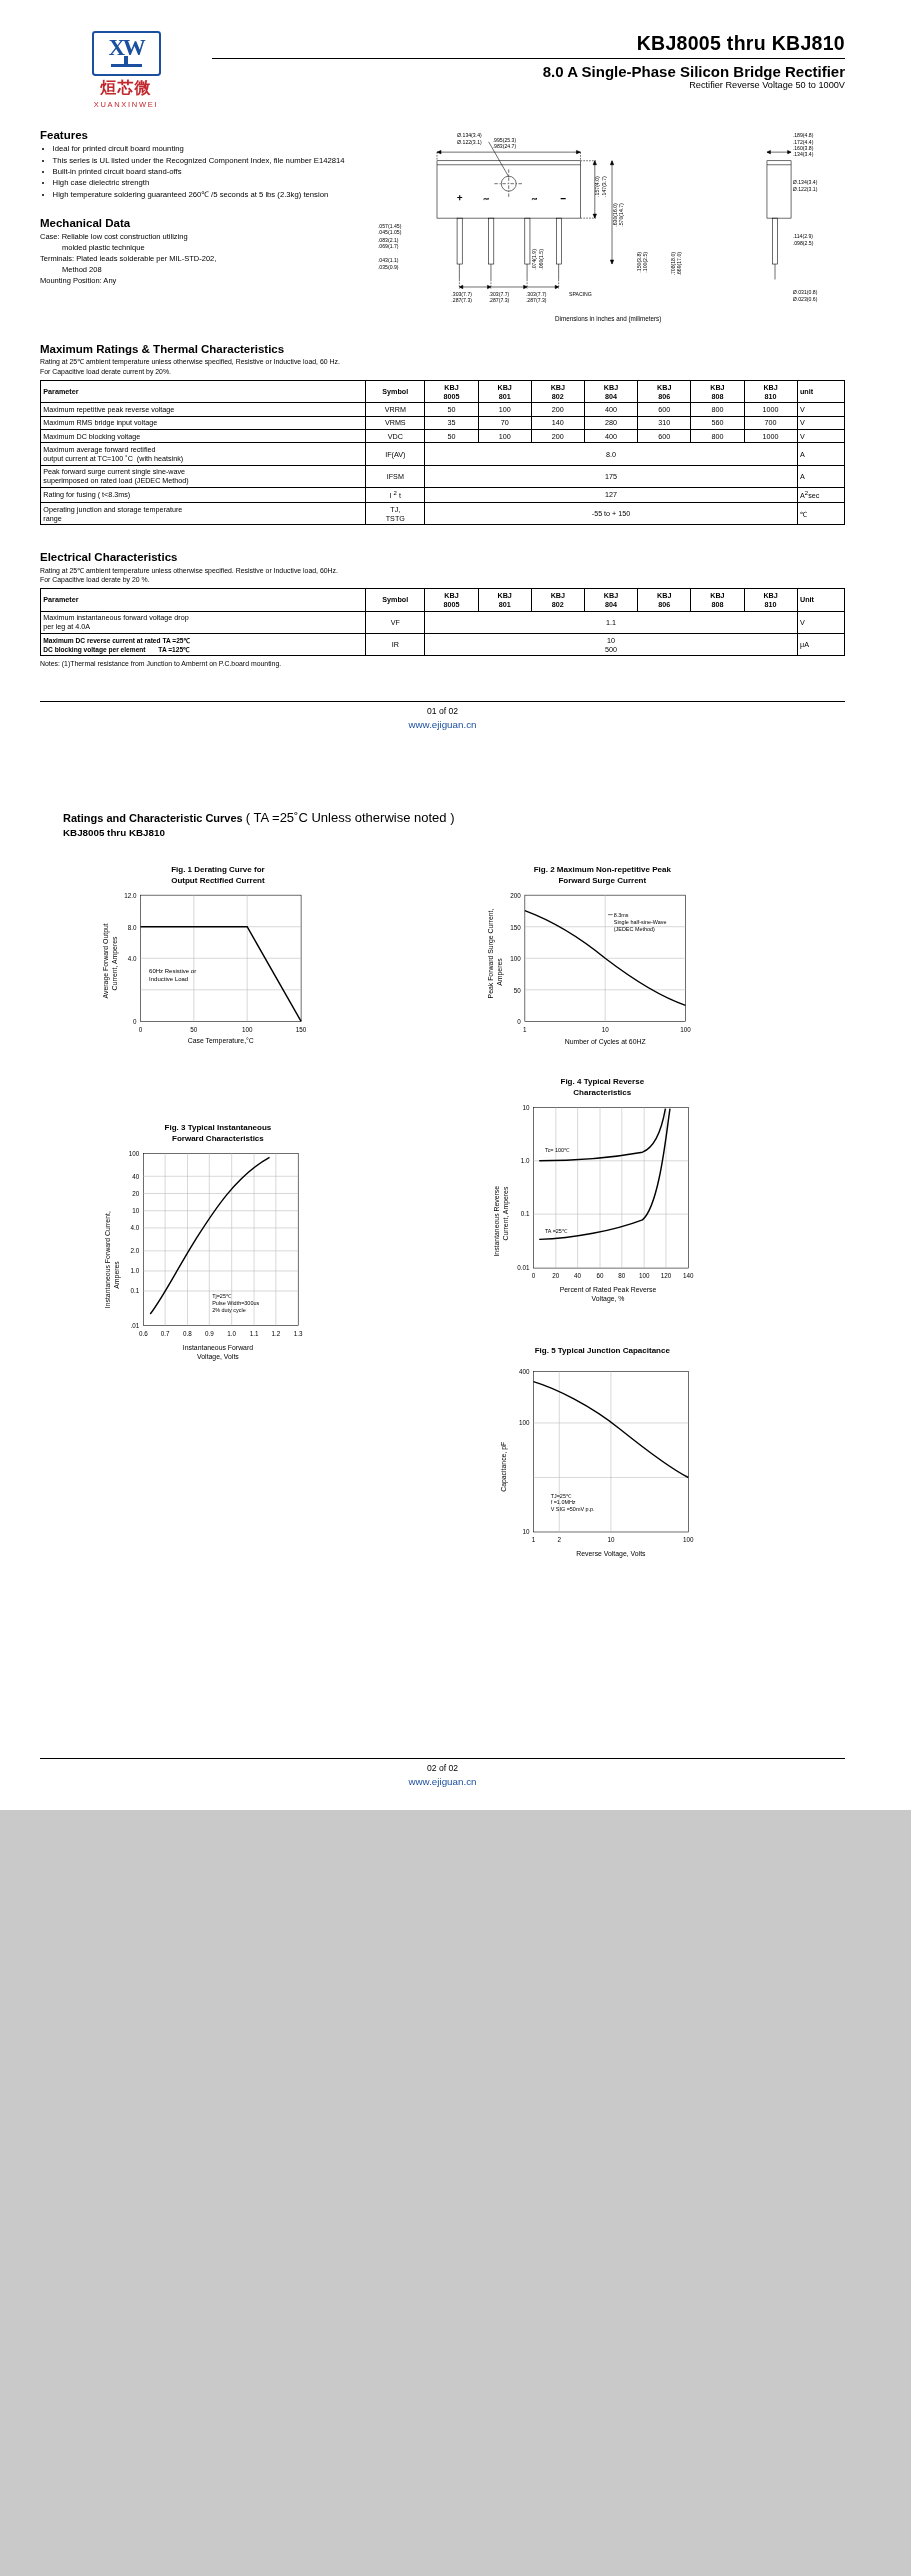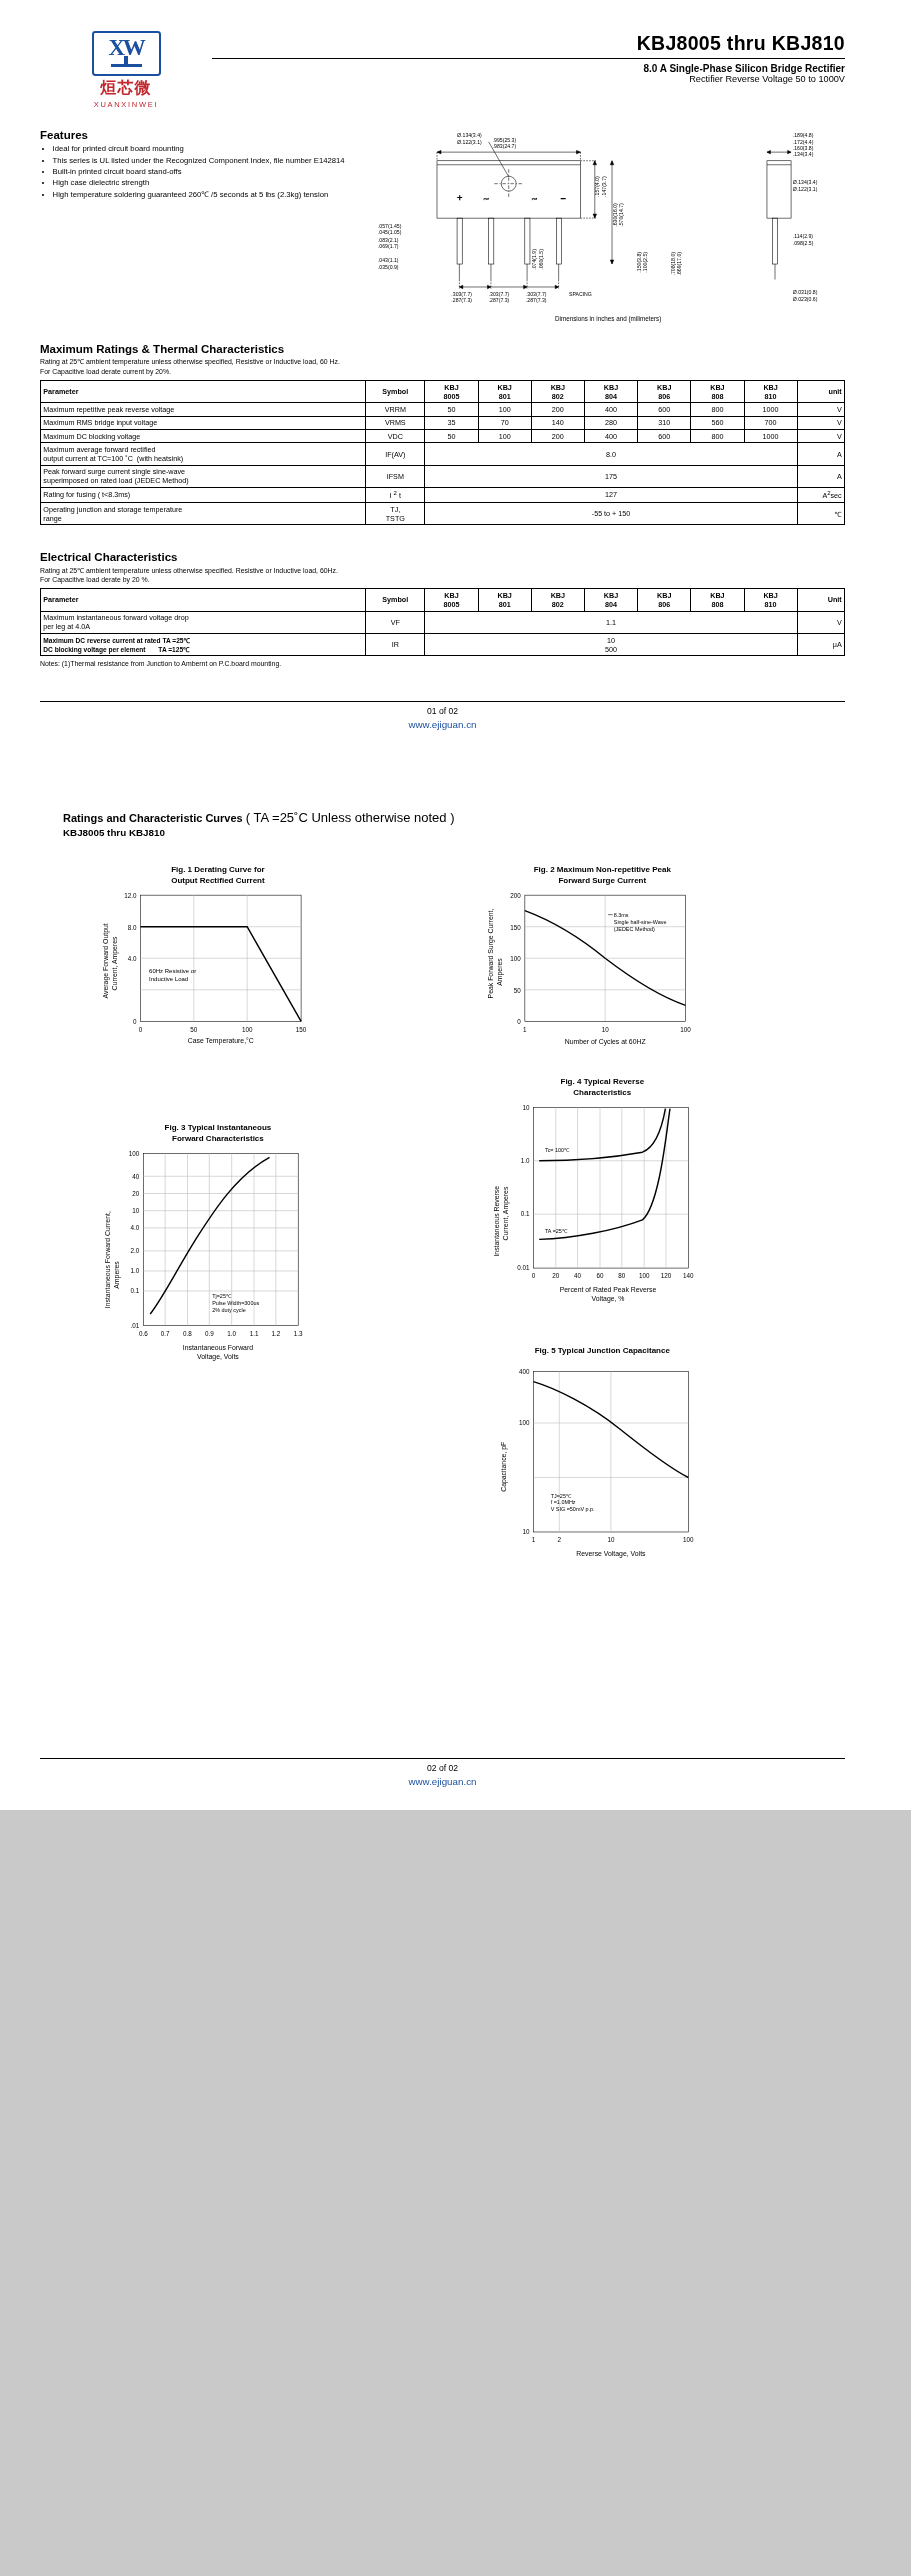--- a/index.html
+++ b/index.html
@@ -10,21 +10,21 @@
   .logo-wrap{width:172px;text-align:center;padding-top:3.4px;}
   .logo-box{width:69px;height:45px;border:2.9px solid #1b4fa0;border-radius:3.4px;margin:0 auto;position:relative;box-sizing:border-box;}
   .logo-box .xw{position:absolute;left:0;right:0;top:2.3px;text-align:center;font-size:23px;font-weight:bold;color:#1b4fa0;font-family:"Liberation Serif",serif;letter-spacing:-2.3px;}
   .logo-box .bar{position:absolute;left:17px;right:17px;bottom:6.9px;height:3.4px;background:#1b4fa0;}
   .logo-box .stem{position:absolute;left:50%;margin-left:-1.7px;bottom:6.9px;width:3.4px;height:11.5px;background:#1b4fa0;}
   .logo-cn{font-size:16px;color:#c1272d;font-weight:bold;margin-top:2.3px;letter-spacing:1.1px;font-family:"DejaVu Sans",sans-serif;}
   .logo-py{font-size:7.5px;color:#c1272d;letter-spacing:1.7px;margin-top:1.1px;}
   .title-wrap{flex:1;text-align:right;padding-top:4.6px;}
   .title-main{font-size:19.5px;font-weight:bold;color:#000;letter-spacing:0.3px;}
   .title-rule{border-bottom:1.1px solid #000;margin:3.4px 0 3.4px 0;}
-  .title-sub{font-size:10px;font-weight:bold;}
+  .title-sub{font-size:15px;font-weight:bold;}
   .title-sub2{font-size:9.2px;}
   
   .sec-title{font-size:11.5px;font-weight:bold;margin:0 0 3.4px 0;}
   .features{position:relative;padding:19.5px 40px 0 40px;}
   .two-col{display:flex;}
   .col-left{width:321px;}
   .col-right{flex:1;padding-left:10.3px;}
   ul.feat{margin:0;padding-left:12.6px;font-size:7.7px;line-height:10.3px;}
   ul.feat li{margin-bottom:1.1px;}
   .mech{margin-top:17px;}
@@ -34,21 +34,21 @@
   .draw{position:relative;height:184px;font-size:5.2px;color:#000;}
   .draw svg{position:absolute;top:0;left:0;}
   .dim-note{font-size:6.3px;text-align:center;margin-top:2.3px;}
   
   .tbl-wrap{padding:0 40px;}
   table{border-collapse:collapse;width:100%;font-size:7.2px;}
   table th,table td{border:0.6px solid #000;padding:1.7px 2.3px;vertical-align:middle;}
   th.param{text-align:left;width:212px;}
   td.param{text-align:left;}
   th.sym,td.sym{width:34px;text-align:center;}
-  th.unit,td.unit{width:26px;text-align:right;}
+  th.unit,td.unit{width:26px;text-align:left;}
   td.val,th.val{text-align:center;width:30px;}
   .note{font-size:6.9px;margin-top:3.4px;}
   .rating-note{font-size:6.9px;line-height:8.6px;margin:1.1px 0 3.4px 0;}
   
   .foot{padding:0 40px;margin-top:23px;}
   .foot hr{border:0;border-top:0.6px solid #000;margin:0 0 4.6px 0;}
   .foot .pg{text-align:center;font-size:8.6px;}
   .foot .url{text-align:center;font-size:9.8px;color:#1b4fa0;margin-top:2.3px;}
   .gap{height:46px;}
   
@@ -88,20 +88,28 @@
     <div class="two-col">
       <div class="col-left">
         <div class="sec-title">Features</div>
         <ul class="feat">
           <li>Ideal for printed circuit  board mounting</li>
           <li>This series is UL listed under the Recognized Component Index, file number E142814</li>
           <li>Built-in printed circuit board stand-offs</li>
           <li>High case dielectric strength</li>
           <li>High temperature soldering guaranteed 260℃ /5 seconds at 5 lbs (2.3kg) tension</li>
         </ul>
+        <div class="mech">
+          <div class="sec-title">Mechanical Data</div>
+          <p>Case: Reliable low cost construction utilizing</p>
+          <p class="ind">molded plastic technique</p>
+          <p>Terminals: Plated leads solderable per MIL-STD-202,</p>
+          <p class="ind">Method 208</p>
+          <p>Mounting Position: Any</p>
+        </div>
       </div>
 
       <div class="col-right">
         <div class="draw">
           <svg width="505" height="184" viewBox="0 0 880 320" style="font-size:9px">
             <g stroke="#000" fill="none" stroke-width="1">
 
               <rect x="115" y="55" width="250" height="100"></rect>
 
               <line x1="115" y1="62" x2="365" y2="62"></line>

